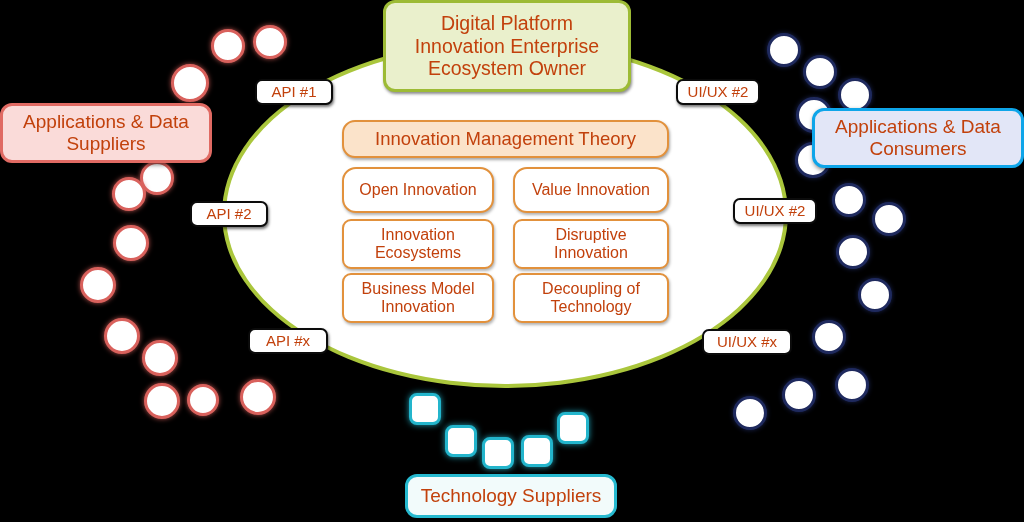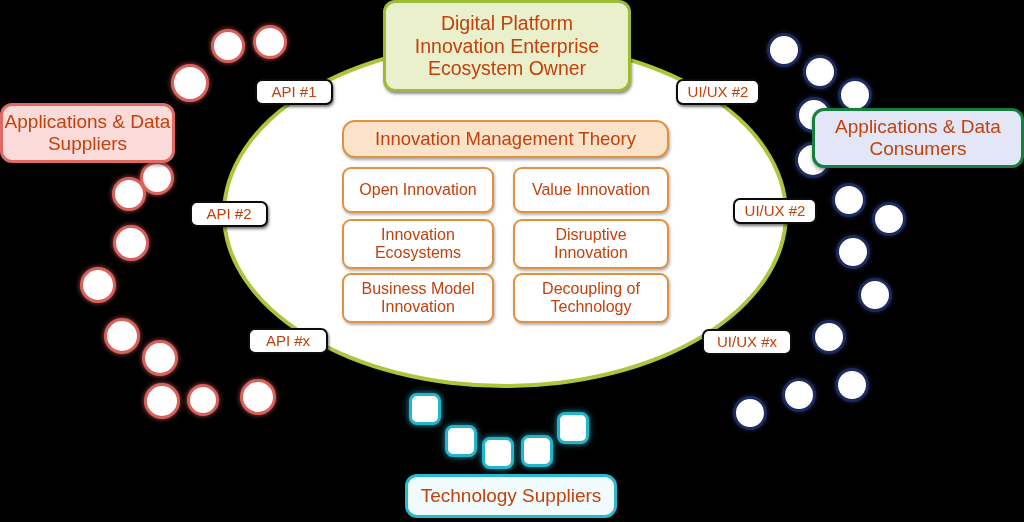--- a/index.html
+++ b/index.html
@@ -49,39 +49,39 @@
 
   
   .theory-cell{
     background:#ffffff;
     border:2px solid #e2913c;
     border-radius:9px;
     font-size:16px;
     padding:2px 4px;
     box-shadow:1px 2px 3px rgba(0,0,0,.3);
   }
-  .tc-r1{top:167px;height:46px;}
+  .tc-r1{top:167px;height:46px;border-radius:14px;}
   .tc-r2{top:219px;height:50px;}
   .tc-r3{top:273px;height:50px;}
   .tc-left{left:342px;width:152px;}
   .tc-right{left:513px;width:156px;}
 
   
   .suppliers-box{
-    left:0px;top:103px;width:175px;height:60px;
+    left:0px;top:103px;width:212px;height:60px;
     background:#fadbd9;
     border:3px solid #e06a63;
     border-radius:12px;
     font-size:19px;
     box-shadow:1px 2px 4px rgba(0,0,0,.5);
   }
   .consumers-box{
     left:812px;top:108px;width:212px;height:60px;
     background:#e2e6f7;
-    border:3px solid #15803d;
+    border:3px solid #0ea5e9;
     border-radius:12px;
     font-size:19px;
     box-shadow:1px 2px 4px rgba(0,0,0,.5);
   }
   .tech-box{
     left:405px;top:474px;width:212px;height:44px;
     background:#f2fbfb;
     border:3px solid #26b9cf;
     border-radius:12px;
     font-size:19px;

